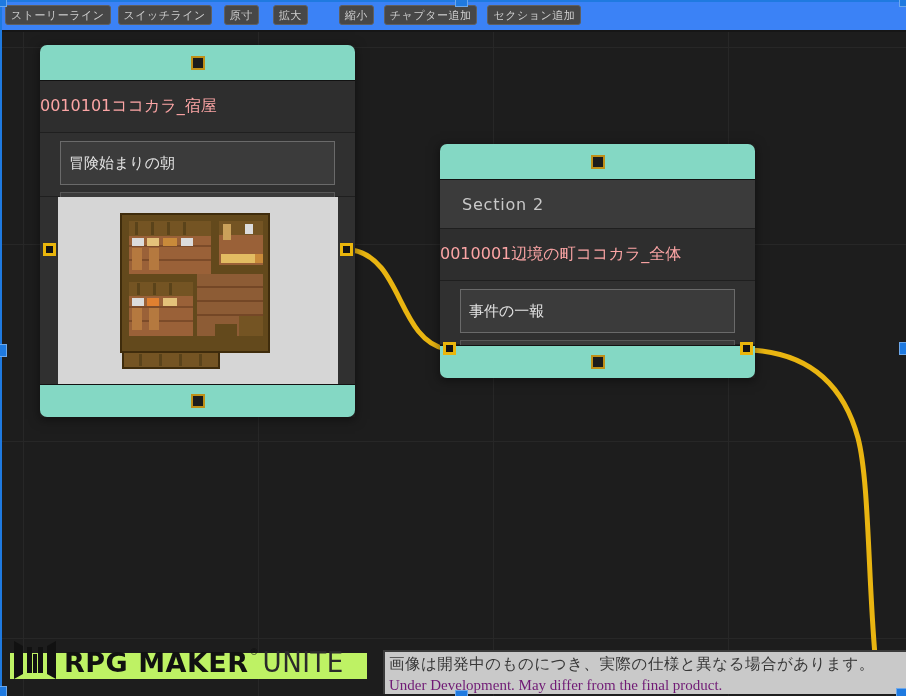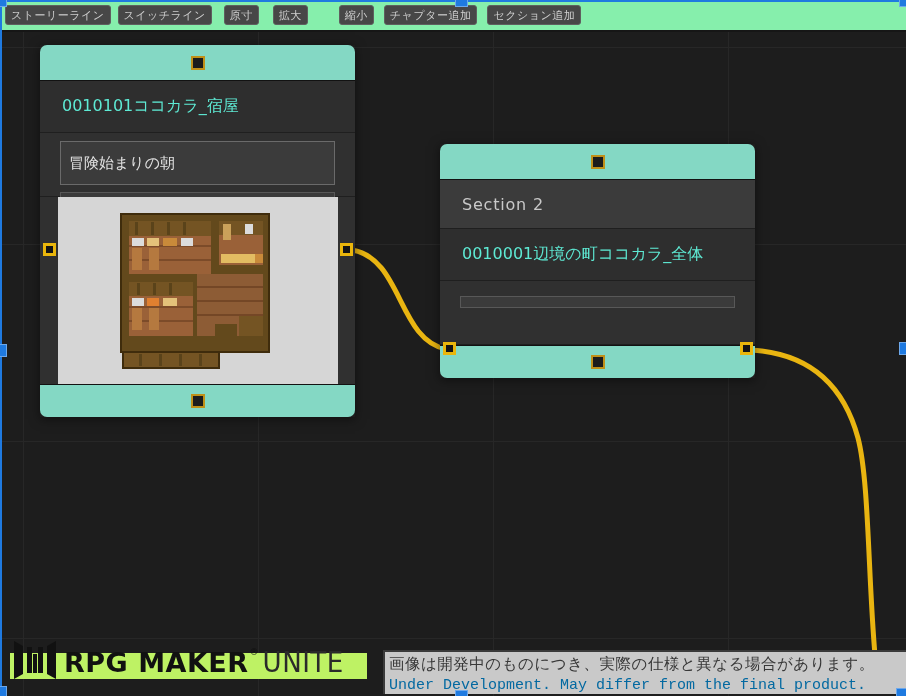--- a/index.html
+++ b/index.html
@@ -5,21 +5,21 @@
   html,body{margin:0;padding:0;}
   body{
     width:906px;height:696px;position:relative;overflow:hidden;
     background:#1d1d1d;
     font-family:"DejaVu Sans","Liberation Sans",sans-serif;
     -webkit-font-smoothing:antialiased;
   }
   
   .toolbar{
     position:absolute;left:0;top:0;width:906px;height:30px;
-    background:#86efac;border-bottom:2px solid #161616;
+    background:#3b82f6;border-bottom:2px solid #161616;
     display:flex;align-items:center;z-index:10;
   }
   .tb-btn{
     height:20px;display:inline-flex;align-items:center;
     padding:0 5px;background:#474747;border:1px solid #5f5f5f;border-radius:3px;
     color:#cfcfcf;font-size:11px;letter-spacing:.5px;cursor:default;white-space:nowrap;
   }
   
   .canvas{
     position:absolute;left:0;top:32px;width:906px;height:664px;
@@ -50,21 +50,21 @@
     width:14px;height:14px;box-sizing:border-box;
     background:#1c1c1c;border:2px solid #c09018;
   }
   .node-title-row{
     height:48px;background:#3b3b3b;display:flex;align-items:center;
     color:#c9c9c9;font-size:16px;letter-spacing:.8px;padding-left:22px;
     border-bottom:1px solid #1f1f1f;
   }
   .node-id-row{
     height:51px;background:#2e2e2e;display:flex;align-items:center;
-    color:#5eead4;font-size:16px;padding-left:22px;
+    color:#fca5a5;font-size:16px;
     border-bottom:1px solid #1f1f1f;
   }
   .node-input-section{
     height:64px;background:#303030;box-sizing:border-box;
     padding:8px 20px 0 20px;border-bottom:1px solid #1f1f1f;
   }
   .memo-input{
     width:100%;height:44px;box-sizing:border-box;display:block;
     background:#3b3b3b;border:1px solid #6a6a6a;color:#e4e4e4;
     font-size:15px;padding:0 8px;outline:none;
@@ -102,22 +102,22 @@
     font-family:"DejaVu Sans","Liberation Sans",sans-serif;}
   .brand-reg{font-size:9px;color:#111;margin-left:1px;align-self:flex-start;margin-top:2px;}
   .brand-unite{font-weight:400;font-size:29px;color:#2a2a2a;letter-spacing:.5px;margin-left:4px;
     font-stretch:condensed;}
   .disclaimer-box{
     position:absolute;left:383px;top:650px;width:523px;height:44px;
     background:#c9c9c9;border-top:2px solid #3a3a3a;border-left:2px solid #3a3a3a;
     box-sizing:border-box;z-index:20;padding:2px 0 0 4px;overflow:hidden;
   }
   .disc-ja{color:#383838;font-size:15.5px;line-height:21px;letter-spacing:.5px;white-space:nowrap;}
-  .disc-en{color:#0369a1;font-size:15px;line-height:21px;white-space:nowrap;
-    font-family:Liberation Mono, monospace;}
+  .disc-en{color:#701a75;font-size:15px;line-height:21px;white-space:nowrap;
+    font-family:Liberation Serif, serif;}
   
   .sel-line-top{position:absolute;left:0;top:0;width:906px;height:2px;background:#1f7ae0;z-index:40;}
   .sel-line-left{position:absolute;left:0;top:0;width:2px;height:696px;background:#1f7ae0;z-index:40;}
   .sel-handle{position:absolute;width:13px;height:13px;background:#1f7ae0;z-index:41;box-shadow:0 0 0 1px rgba(255,255,255,.35) inset;}
 </style>
 </head>
 <body>
 
 <div class="canvas"></div>
 
@@ -214,20 +214,21 @@
   <div class="node-header">
     <span class="hv-port"></span>
   </div>
   <div class="node-title-row">
     <span>Section 2</span>
   </div>
   <div class="node-id-row">
     <span>0010001辺境の町ココカラ_全体</span>
   </div>
   <div class="node-input-section">
+    <input class="memo-input" value="事件の一報" style="">
     <div class="slim-bar"></div>
   </div>
   <div class="node-footer">
     <span class="hv-port"></span>
   </div>
   <span class="side-port left"></span>
   <span class="side-port right"></span>
 </div>
 
 <div class="brand-box">

